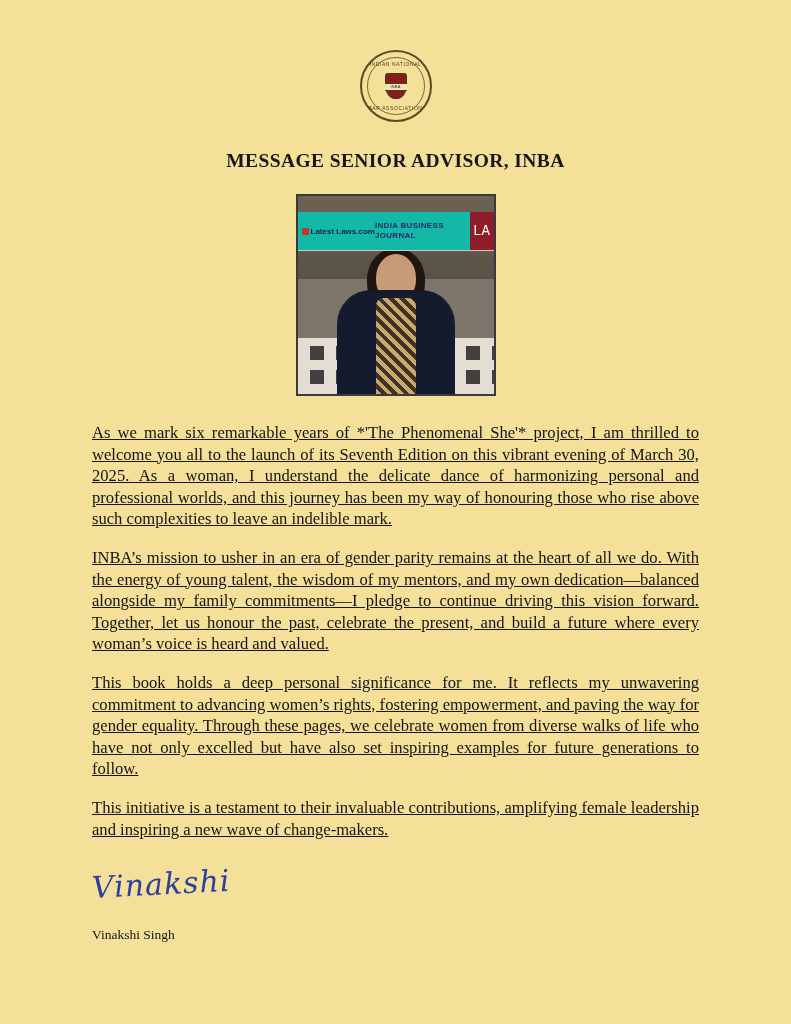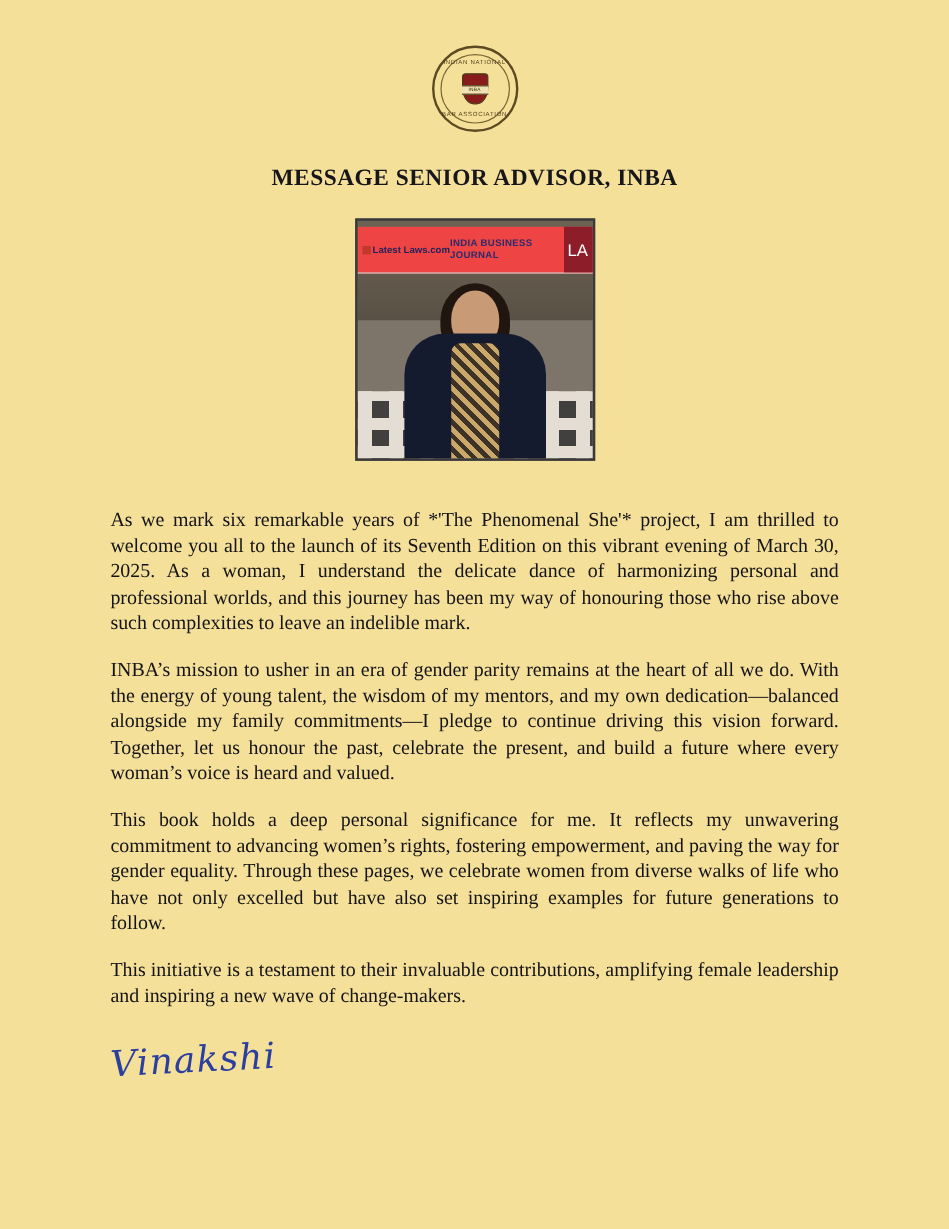--- a/index.html
+++ b/index.html
@@ -12,21 +12,21 @@
     background: #f5e09a;
     font-family: "Liberation Serif", serif;
     color: #17171b;
     overflow: hidden;
   }
   .page {
     position: relative;
     width: 791px;
     height: 1024px;
     box-sizing: border-box;
-    padding: 0 92px;
+    padding: 12px 92px;
   }
 
   
   .logo-wrap {
     display: flex;
     justify-content: center;
     padding-top: 38px;
   }
   .logo {
     width: 72px;
@@ -121,22 +121,22 @@
     position: absolute;
     left: 0; right: 0; bottom: 0; height: 56px;
     background:
       repeating-linear-gradient(90deg, #efe9df 0 12px, transparent 12px 26px),
       repeating-linear-gradient(0deg, #efe9df 0 10px, transparent 10px 24px),
       #3b3b3b;
     opacity: .9;
   }
   .photo .banner {
     position: absolute;
-    top: 5px; left: 0; right: 0; height: 38px;
-    background: #ef4444;
+    top: 16px; left: 0; right: 0; height: 38px;
+    background: #14b8a6;
     display: flex;
     align-items: center;
     border-bottom: 1px solid #cfcbc4;
   }
   .photo .banner .ll {
     font-family: "Liberation Sans", sans-serif;
     font-size: 8px;
     line-height: 9px;
     color: #23235a;
     padding-left: 4px;
@@ -157,21 +157,21 @@
     line-height: 10px;
     color: #2b2b6b;
     font-weight: bold;
     letter-spacing: .3px;
   }
   .photo .banner .la {
     width: 24px;
     height: 38px;
     background: #8e1d2a;
     color: #fff;
-    font-family: Liberation Sans, sans-serif;
+    font-family: Liberation Mono, monospace;
     font-size: 14px;
     display: flex;
     align-items: center;
     justify-content: center;
   }
   .photo .person {
     position: absolute;
     bottom: 0;
     left: 50%;
     transform: translateX(-50%);
@@ -212,21 +212,22 @@
     transform: translateX(-50%);
     width: 58px;
     height: 62px;
     background: #20160f;
     border-radius: 50% 50% 42% 42%;
     z-index: -1;
   }
 
   
   .body-text {
-    margin-top: 38px;
+    margin-top: 26px;
+    text-decoration: underline;
   }
   .body-text p {
     margin: 0 0 17px 0;
     font-size: 16.6px;
     line-height: 21.6px;
     text-align: justify;
     text-justify: inter-word;
     color: #141417;
   }
   .body-text p:last-child { margin-bottom: 0; }
@@ -289,15 +290,16 @@
 
   <div class="body-text">
     <p>As we mark six remarkable years of *'The Phenomenal She'* project, I am thrilled to welcome you all to the launch of its Seventh Edition on this vibrant evening of March 30, 2025. As a woman, I understand the delicate dance of harmonizing personal and professional worlds, and this journey has been my way of honouring those who rise above such complexities to leave an indelible mark.</p>
     <p>INBA’s mission to usher in an era of gender parity remains at the heart of all we do. With the energy of young talent, the wisdom of my mentors, and my own dedication—balanced alongside my family commitments—I pledge to continue driving this vision forward. Together, let us honour the past, celebrate the present, and build a future where every woman’s voice is heard and valued.</p>
     <p>This book holds a deep personal significance for me. It reflects my unwavering commitment to advancing women’s rights, fostering empowerment, and paving the way for gender equality. Through these pages, we celebrate women from diverse walks of life who have not only excelled but have also set inspiring examples for future generations to follow.</p>
     <p>This initiative is a testament to their invaluable contributions, amplifying female leadership and inspiring a new wave of change-makers.</p>
   </div>
 
   <div>
     <div class="signature">Vinakshi</div>
+    <div class="sign-name">Vinakshi Singh</div>
   </div>
 
 </div>
 
 </body></html>

